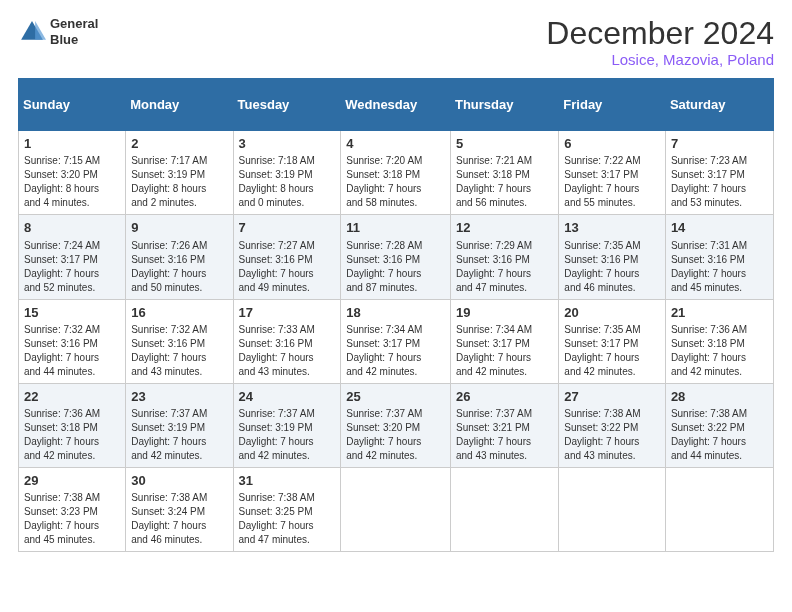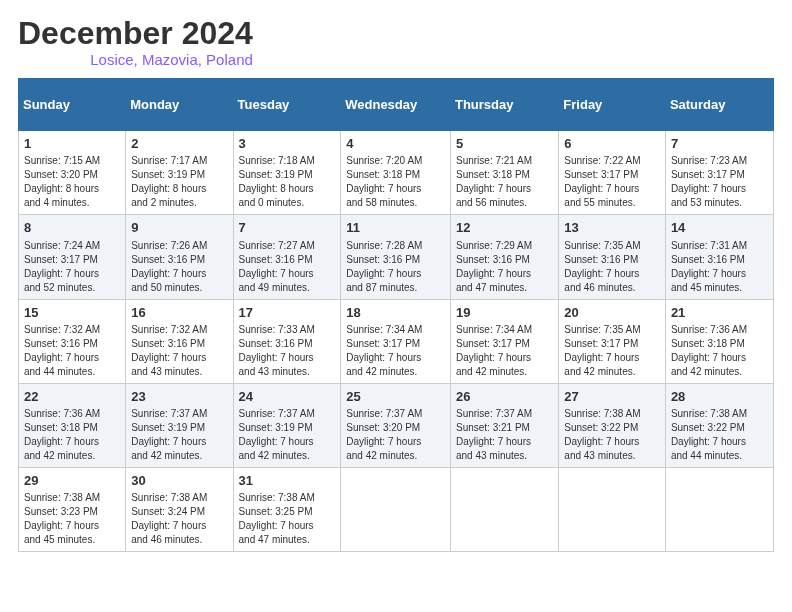--- a/index.html
+++ b/index.html
@@ -34,21 +34,21 @@
     .logo-icon {
       width: 28px;
       height: 28px;
       margin-right: 4px;
     }
     .title-block {
       text-align: right;
     }
     .title-block h1 {
       font-size: 32px;
-      font-weight: bold;
+      font-weight: normal;
       color: #333;
       line-height: 1.1;
     }
     .title-block h2 {
       font-size: 15px;
       font-weight: normal;
       color: #8b5cf6;
     }
     table {
       width: 100%;
@@ -88,20 +88,31 @@
     }
     td.empty {
       background-color: #f5f5f5;
     }
   </style>
 </head>
 <body>
 
 <div class="container">
   <div class="header-row">
+    <div class="logo">
+      <svg class="logo-icon" viewBox="0 0 36 36">
+        <rect x="0" y="0" width="36" height="36" fill="#fff"></rect>
+        <polygon points="18,4 32,28 4,28" fill="#2e6da4"></polygon>
+        <polygon points="22,4 36,28 22,28" fill="#5b9bd5" opacity="0.7"></polygon>
+      </svg>
+      <div class="logo-text">
+        <div>General</div>
+        <div>Blue</div>
+      </div>
+    </div>
     <div class="title-block">
       <h1>December 2024</h1>
       <h2>Losice, Mazovia, Poland</h2>
     </div>
   </div>
 
   <table>
     <thead>
       <tr>
 

